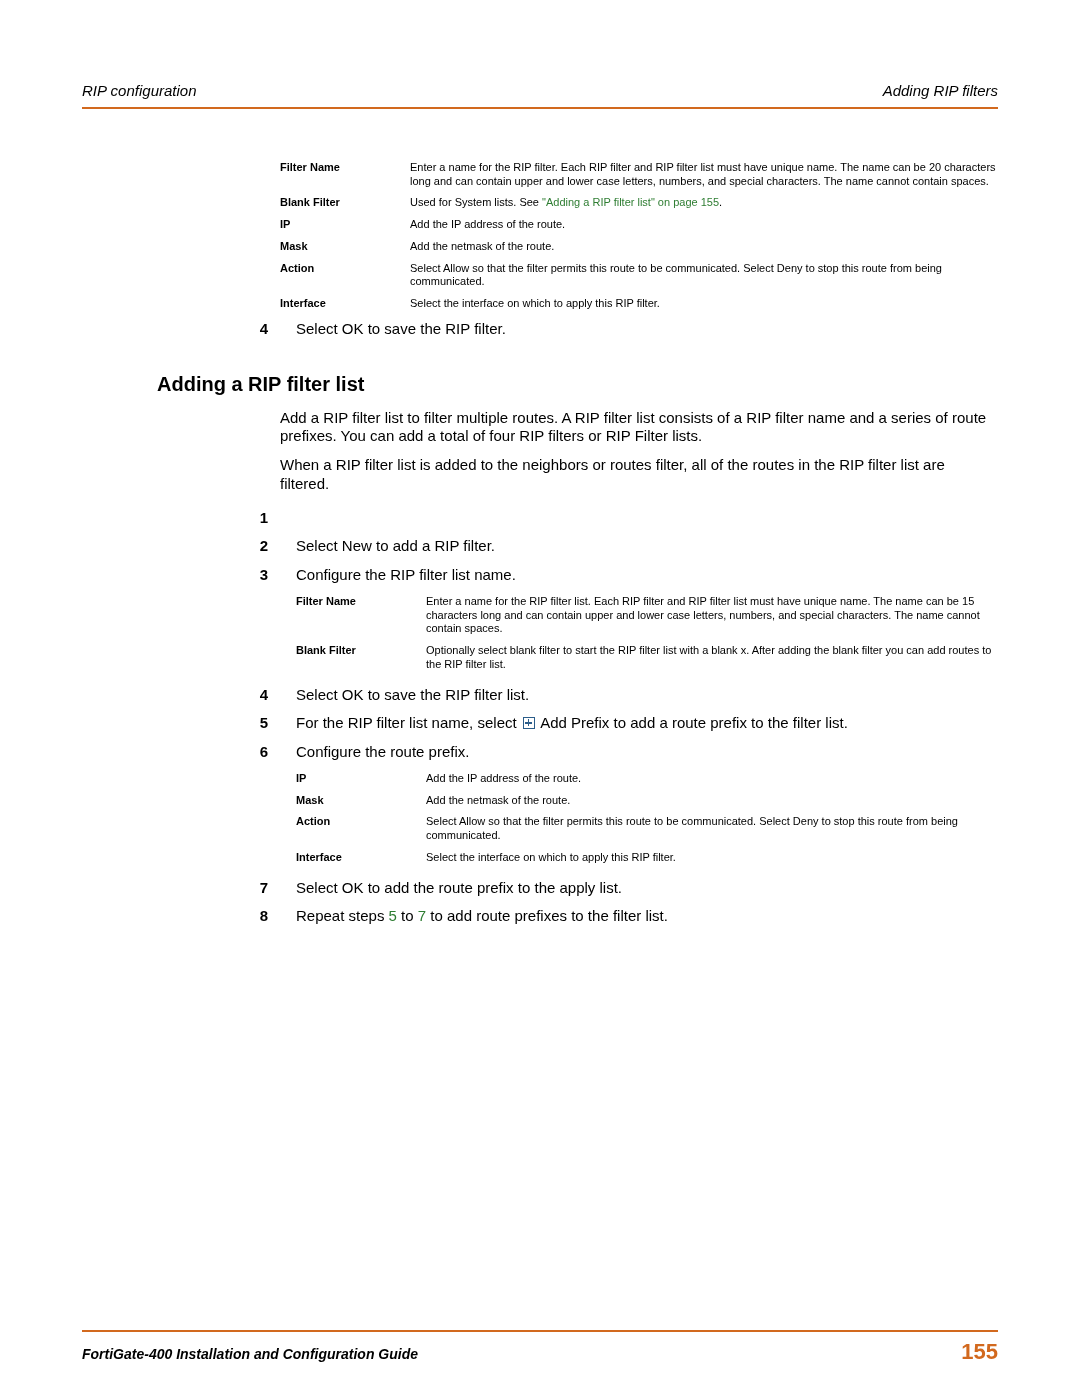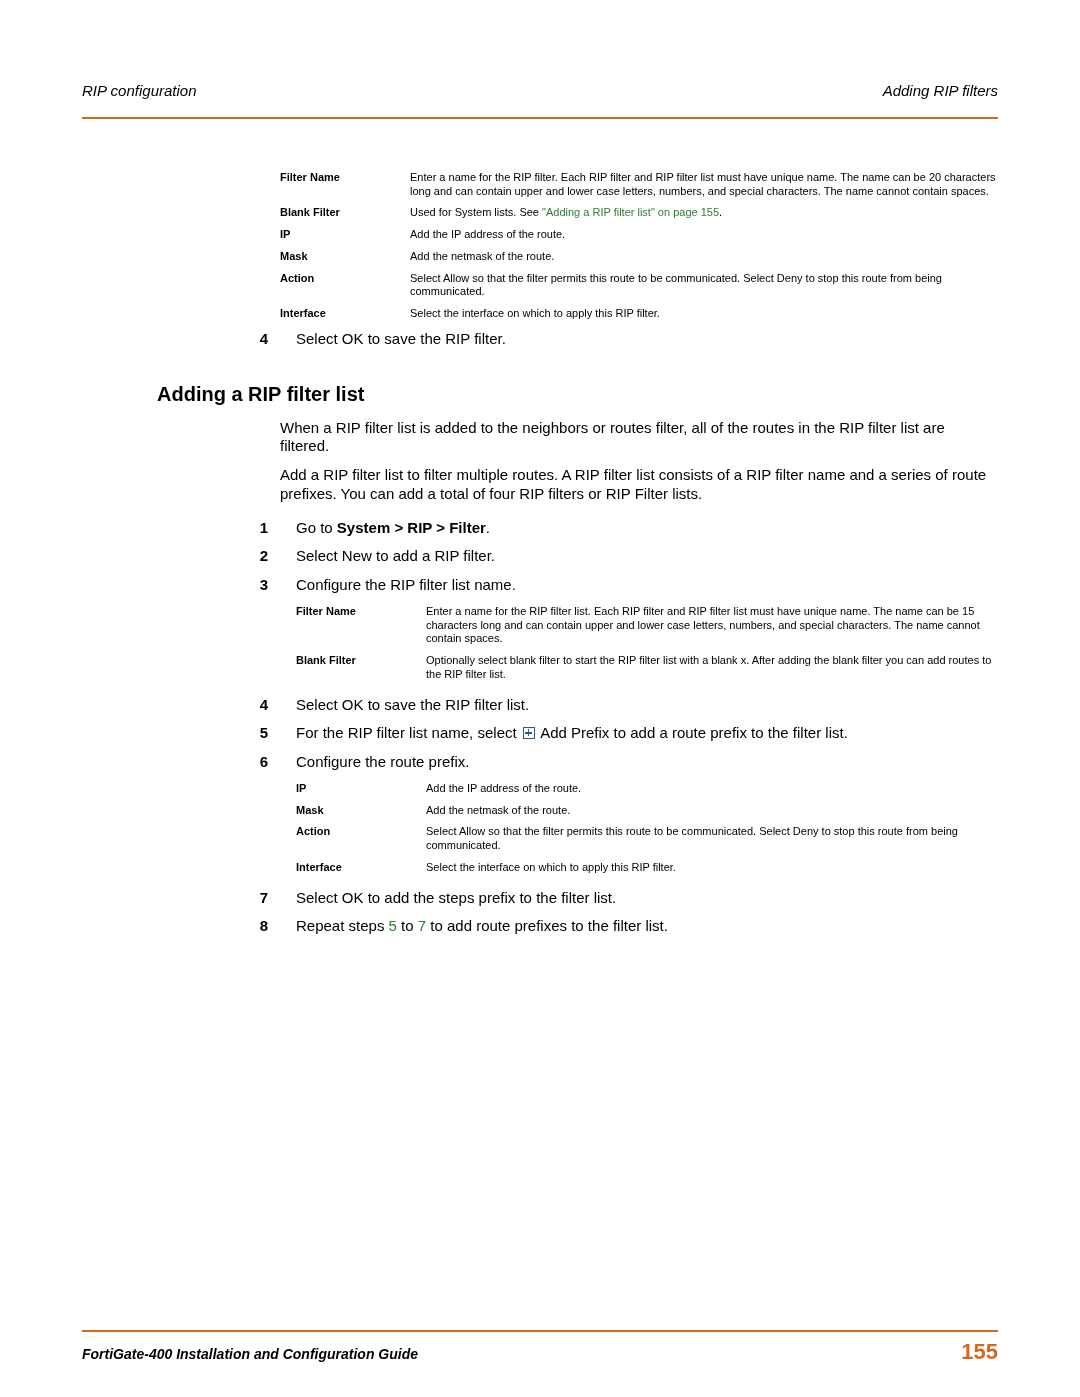--- a/index.html
+++ b/index.html
@@ -20,21 +20,21 @@
     height: 1397px;
     padding: 82px 82px 0 82px;
     position: relative;
   }
   .header-row {
     display: flex;
     justify-content: space-between;
     font-style: italic;
     font-size: 15px;
     color: #000;
-    padding-bottom: 16px;
+    padding-bottom: 6px;
   }
   .header-rule {
     border: none;
     border-top: 2px solid #d2691e;
     margin: 0 0 48px 0;
   }
   .indent-block {
     margin-left: 198px;
     margin-right: 0;
   }
@@ -191,30 +191,27 @@
 
   <ol class="step-list">
     <li>
       <span class="num">4</span>
       <span class="body">Select OK to save the RIP filter.</span>
     </li>
   </ol>
 
   <h2 class="section-heading">Adding a RIP filter list</h2>
 
+  <p class="para indent-para">Add a RIP filter list to filter multiple routes. A RIP filter list consists of a RIP filter name and a series of route prefixes. You can add a total of four RIP filters or RIP Filter lists.</p>
   <p class="para indent-para">When a RIP filter list is added to the neighbors or routes filter, all of the routes in the RIP filter list are filtered.</p>
-  <p class="para indent-para">Add a RIP filter list to filter multiple routes. A RIP filter list consists of a RIP filter name and a series of route prefixes. You can add a total of four RIP filters or RIP Filter lists.</p>
 
   <ol class="step-list">
 
     <li>
       <span class="num">1</span>
-      <span class="body">
-        <span>Go to </span><b>System &gt; RIP &gt; Filter</b><span>.</span>
-      </span>
     </li>
 
     <li>
       <span class="num">2</span>
       <span class="body">Select New to add a RIP filter.</span>
     </li>
 
     <li>
       <span class="num">3</span>
       <span class="body">
@@ -268,21 +265,21 @@
             <td class="term">Interface</td>
             <td>Select the interface on which to apply this RIP filter.</td>
           </tr>
         </tbody>
           </table>
       </span>
     </li>
 
     <li>
       <span class="num">7</span>
-      <span class="body">Select OK to add the steps prefix to the filter list.</span>
+      <span class="body">Select OK to add the route prefix to the apply list.</span>
     </li>
 
     <li>
       <span class="num">8</span>
       <span class="body">
         <span>Repeat steps </span><a href="#" class="link">5</a><span> to </span><a href="#" class="link">7</a><span> to add route prefixes to the filter list.</span>
       </span>
     </li>
 
   </ol>

